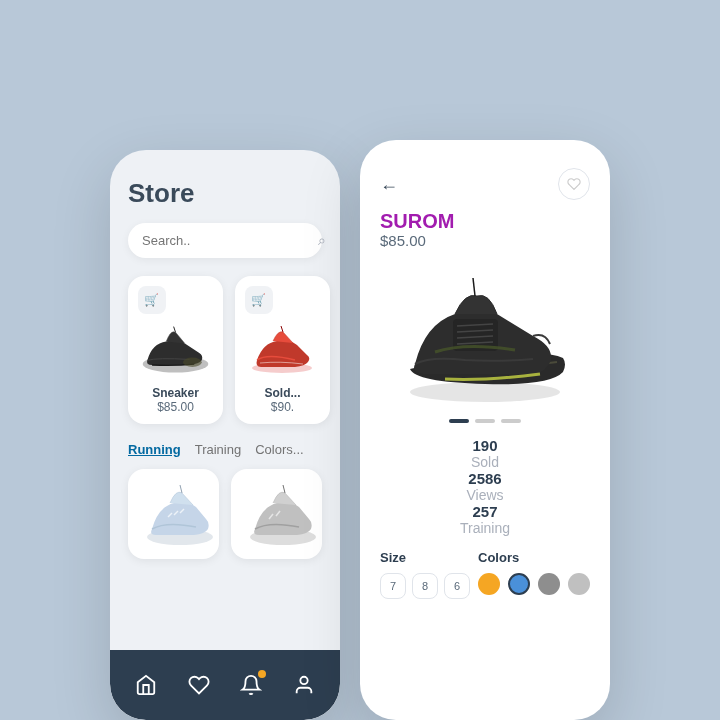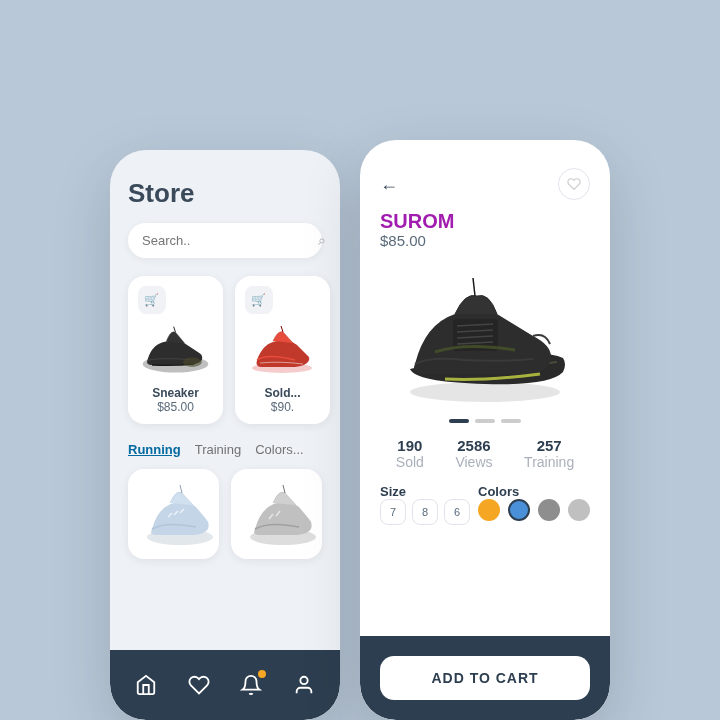--- a/index.html
+++ b/index.html
@@ -247,20 +247,21 @@
       width: 20px;
       height: 4px;
       border-radius: 2px;
       background: #ccc;
     }
     .dot.active { background: #2d3e50; }
     .stats-row {
       display: flex;
       justify-content: space-around;
       margin-bottom: 14px;
+      flex-direction: column;
     }
     .stat-item {
       text-align: center;
     }
     .stat-value {
       font-size: 15px;
       font-weight: 700;
       color: #2d3e50;
     }
     .stat-label {
@@ -269,20 +270,21 @@
     }
     .options-row {
       display: flex;
       justify-content: space-between;
       align-items: flex-start;
       margin-bottom: 14px;
     }
     .size-section, .color-section {
       display: flex;
       flex-direction: column;
+      gap: 8px;
     }
     .option-title {
       font-size: 13px;
       font-weight: 700;
       color: #2d3e50;
     }
     .size-btns {
       display: flex;
       gap: 6px;
     }
@@ -540,18 +542,15 @@
             <div class="color-btn" style="background:#f5a623;"></div>
             <div class="color-btn" style="background:#4a90d9; border: 2px solid #2d3e50;"></div>
             <div class="color-btn" style="background:#8e8e8e;"></div>
             <div class="color-btn" style="background:#c0c0c0;"></div>
           </div>
         </div>
       </div>
 
     </div>
 
-    <div class="add-to-cart-section">
-      <button class="add-to-cart-btn">ADD TO CART</button>
-    </div>
   </div>
 
 </div>
 
 </body></html>

